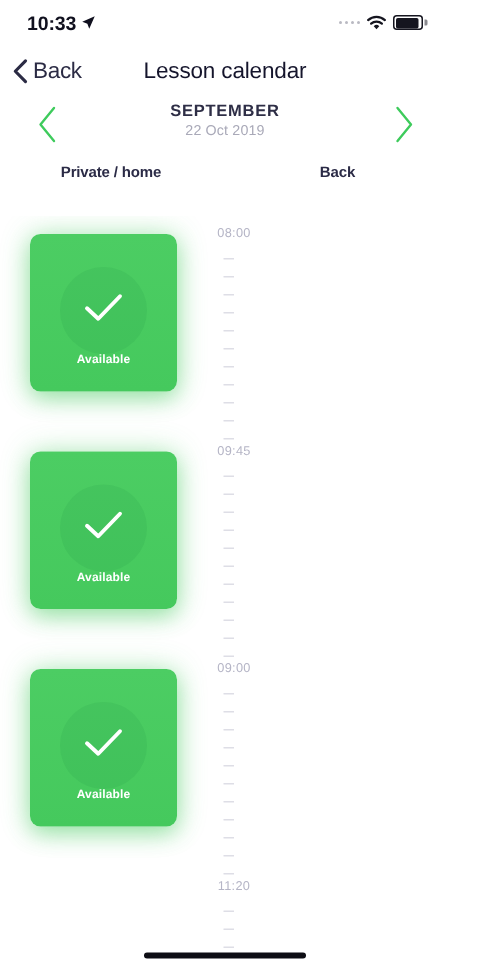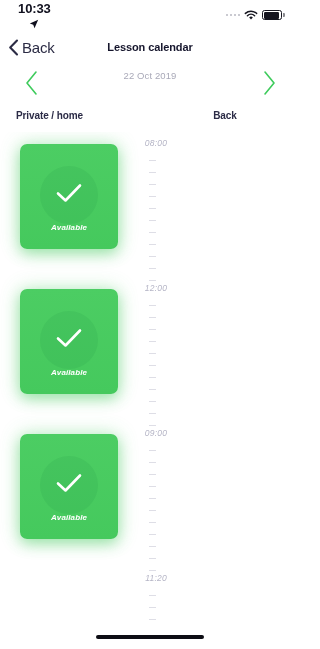--- a/index.html
+++ b/index.html
@@ -13,21 +13,21 @@
   .phone { position:relative; width:300px; height:649px; background:#fff; }
 
   
   .statusbar {
     position:absolute; top:0; left:0; width:300px; height:30px;
     display:flex; align-items:center; justify-content:space-between;
     padding:0 18px;
   }
   .status-time {
     font-size:13px; font-weight:bold; color:#10101e;
-    letter-spacing:-0.1px; display:flex; align-items:center; gap:3px;flex-direction:column;
+    letter-spacing:-0.1px; display:flex; align-items:center; gap:3px;
   }
   .loc-arrow { display:block; }
   .status-right { display:flex; align-items:center; gap:4px; }
   .sig-dots { display:flex; align-items:flex-end; gap:1.5px; }
   .sig-dots i { display:block; width:2.5px; height:2.5px; border-radius:50%;
                 background:#b9b9c2; }
   .wifi { display:block; }
   .battery { position:relative; width:20px; height:10px; }
   .battery .shell {
     position:absolute; inset:0; border:1px solid #15151f; border-radius:2.5px;
@@ -45,21 +45,21 @@
   .navbar {
     position:absolute; top:32px; left:0; width:300px; height:30px;
     display:flex; align-items:center;
   }
   .back-btn {
     position:absolute; left:8px; display:flex; align-items:center; gap:3px;
     cursor:pointer;
   }
   .back-label { font-size:15px; color:#2b2b44; letter-spacing:-0.2px; }
   .nav-title {
-    width:300px; text-align:center; font-size:11px; font-weight:bold;
+    width:300px; text-align:center; font-size:15px; font-weight:normal;
     color:#15152c; letter-spacing:-0.1px;
   }
 
   
   .month-row {
     position:absolute; top:66px; left:0; width:300px; height:34px;
   }
   .chev-btn {
     position:absolute; top:0; width:34px; height:34px;
     display:flex; align-items:center; justify-content:center; cursor:pointer;
@@ -75,28 +75,27 @@
   .month-date {
     font-size:9.5px; color:#a9a9b8; margin-top:2px; letter-spacing:0.1px;
   }
 
   
   .col-headers { position:absolute; top:110px; left:0; width:300px; height:16px; }
   .col-head {
     position:absolute; font-size:10px; font-weight:bold; color:#2b2b46;
     letter-spacing:-0.1px;
   }
-  .col-private { left:16px; width:148px; text-align:left; }
+  .col-private { left:0; width:148px; text-align:center; }
   .col-group   { left:160px; width:130px; text-align:center; }
 
   
   .board {
-    position:absolute; top:132px; left:0; width:300px; height:490px;
+    position:absolute; top:144px; left:0; width:300px; height:490px;
     overflow:hidden;
-    font-style:italic;
   }
 
   
   .ruler { position:absolute; left:136px; top:0; width:40px; height:490px; }
   .hour-label {
     position:absolute; left:0; width:40px; text-align:center;
     font-size:8.5px; color:#b5b5c6; letter-spacing:0.2px;
   }
   .tick {
     position:absolute; left:13px; width:7px; height:1px; background:#dedee6;
@@ -172,20 +171,21 @@
     <div class="nav-title">Lesson calendar</div>
   </div>
 
   <div class="month-row">
     <div class="chev-btn chev-prev">
       <svg width="15" height="26" viewBox="0 0 15 26">
         <path d="M12 2 L3 13 L12 24" stroke="#3ecb5c" stroke-width="1.6" fill="none" stroke-linecap="round" stroke-linejoin="round"></path>
       </svg>
     </div>
     <div class="month-block">
+      <div class="month-name">SEPTEMBER</div>
       <div class="month-date">22 Oct 2019</div>
     </div>
     <div class="chev-btn chev-next">
       <svg width="15" height="26" viewBox="0 0 15 26">
         <path d="M3 2 L12 13 L3 24" stroke="#3ecb5c" stroke-width="1.6" fill="none" stroke-linecap="round" stroke-linejoin="round"></path>
       </svg>
     </div>
   </div>
 
   <div class="col-headers">
@@ -200,21 +200,21 @@
         <div class="tick" style="top: 40px;"></div>
         <div class="tick" style="top: 52px;"></div>
         <div class="tick" style="top: 64px;"></div>
         <div class="tick" style="top: 76px;"></div>
         <div class="tick" style="top: 88px;"></div>
         <div class="tick" style="top: 100px;"></div>
         <div class="tick" style="top: 112px;"></div>
         <div class="tick" style="top: 124px;"></div>
         <div class="tick" style="top: 136px;"></div>
         <div class="tick" style="top: 148px;"></div>
-        <div class="hour-label" style="top: 151px;">12:00</div>
+        <div class="hour-label" style="top: 151px;">09:45</div>
         <div class="tick" style="top: 173px;"></div>
         <div class="tick" style="top: 185px;"></div>
         <div class="tick" style="top: 197px;"></div>
         <div class="tick" style="top: 209px;"></div>
         <div class="tick" style="top: 221px;"></div>
         <div class="tick" style="top: 233px;"></div>
         <div class="tick" style="top: 245px;"></div>
         <div class="tick" style="top: 257px;"></div>
         <div class="tick" style="top: 269px;"></div>
         <div class="tick" style="top: 281px;"></div>

